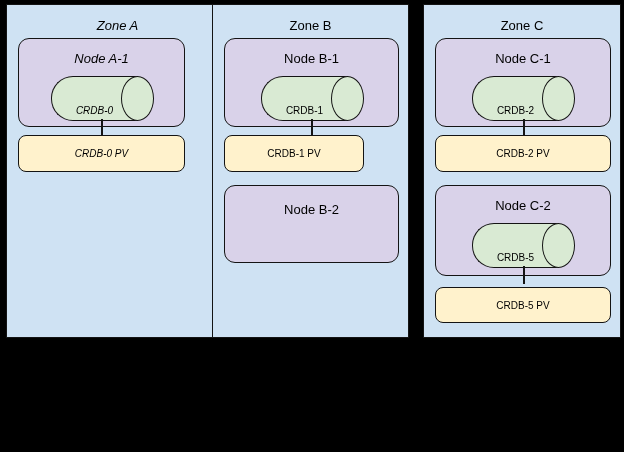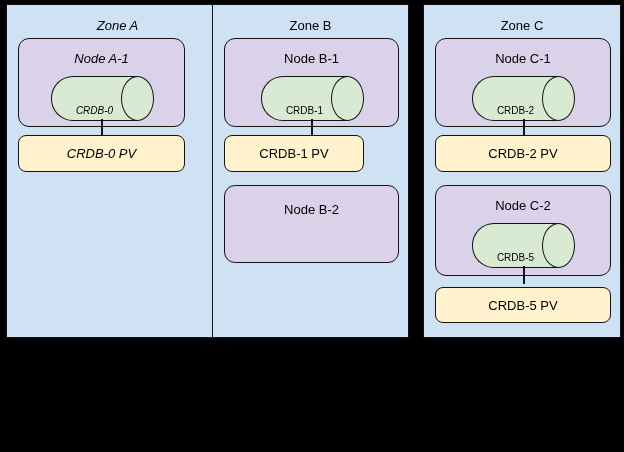--- a/index.html
+++ b/index.html
@@ -72,21 +72,21 @@
     width: 2px;
     background: #141414;
   }
   .pv {
     position: absolute;
     background: #fff2cc;
     border: 1px solid #141414;
     border-radius: 8px;
     box-sizing: border-box;
     display: flex; align-items: center; justify-content: center;
-    font-size: 13px;
+    font-size: 10px;
   }
 </style>
 </head>
 <body>
 
 <div class="canvas">
 
   <div class="zone" style="left:6px;width:223px;font-style:italic;">
     <div class="zone-label">Zone A</div>
     <div class="node" style="left:11px;top:33px;width:167px;height:89px;">

